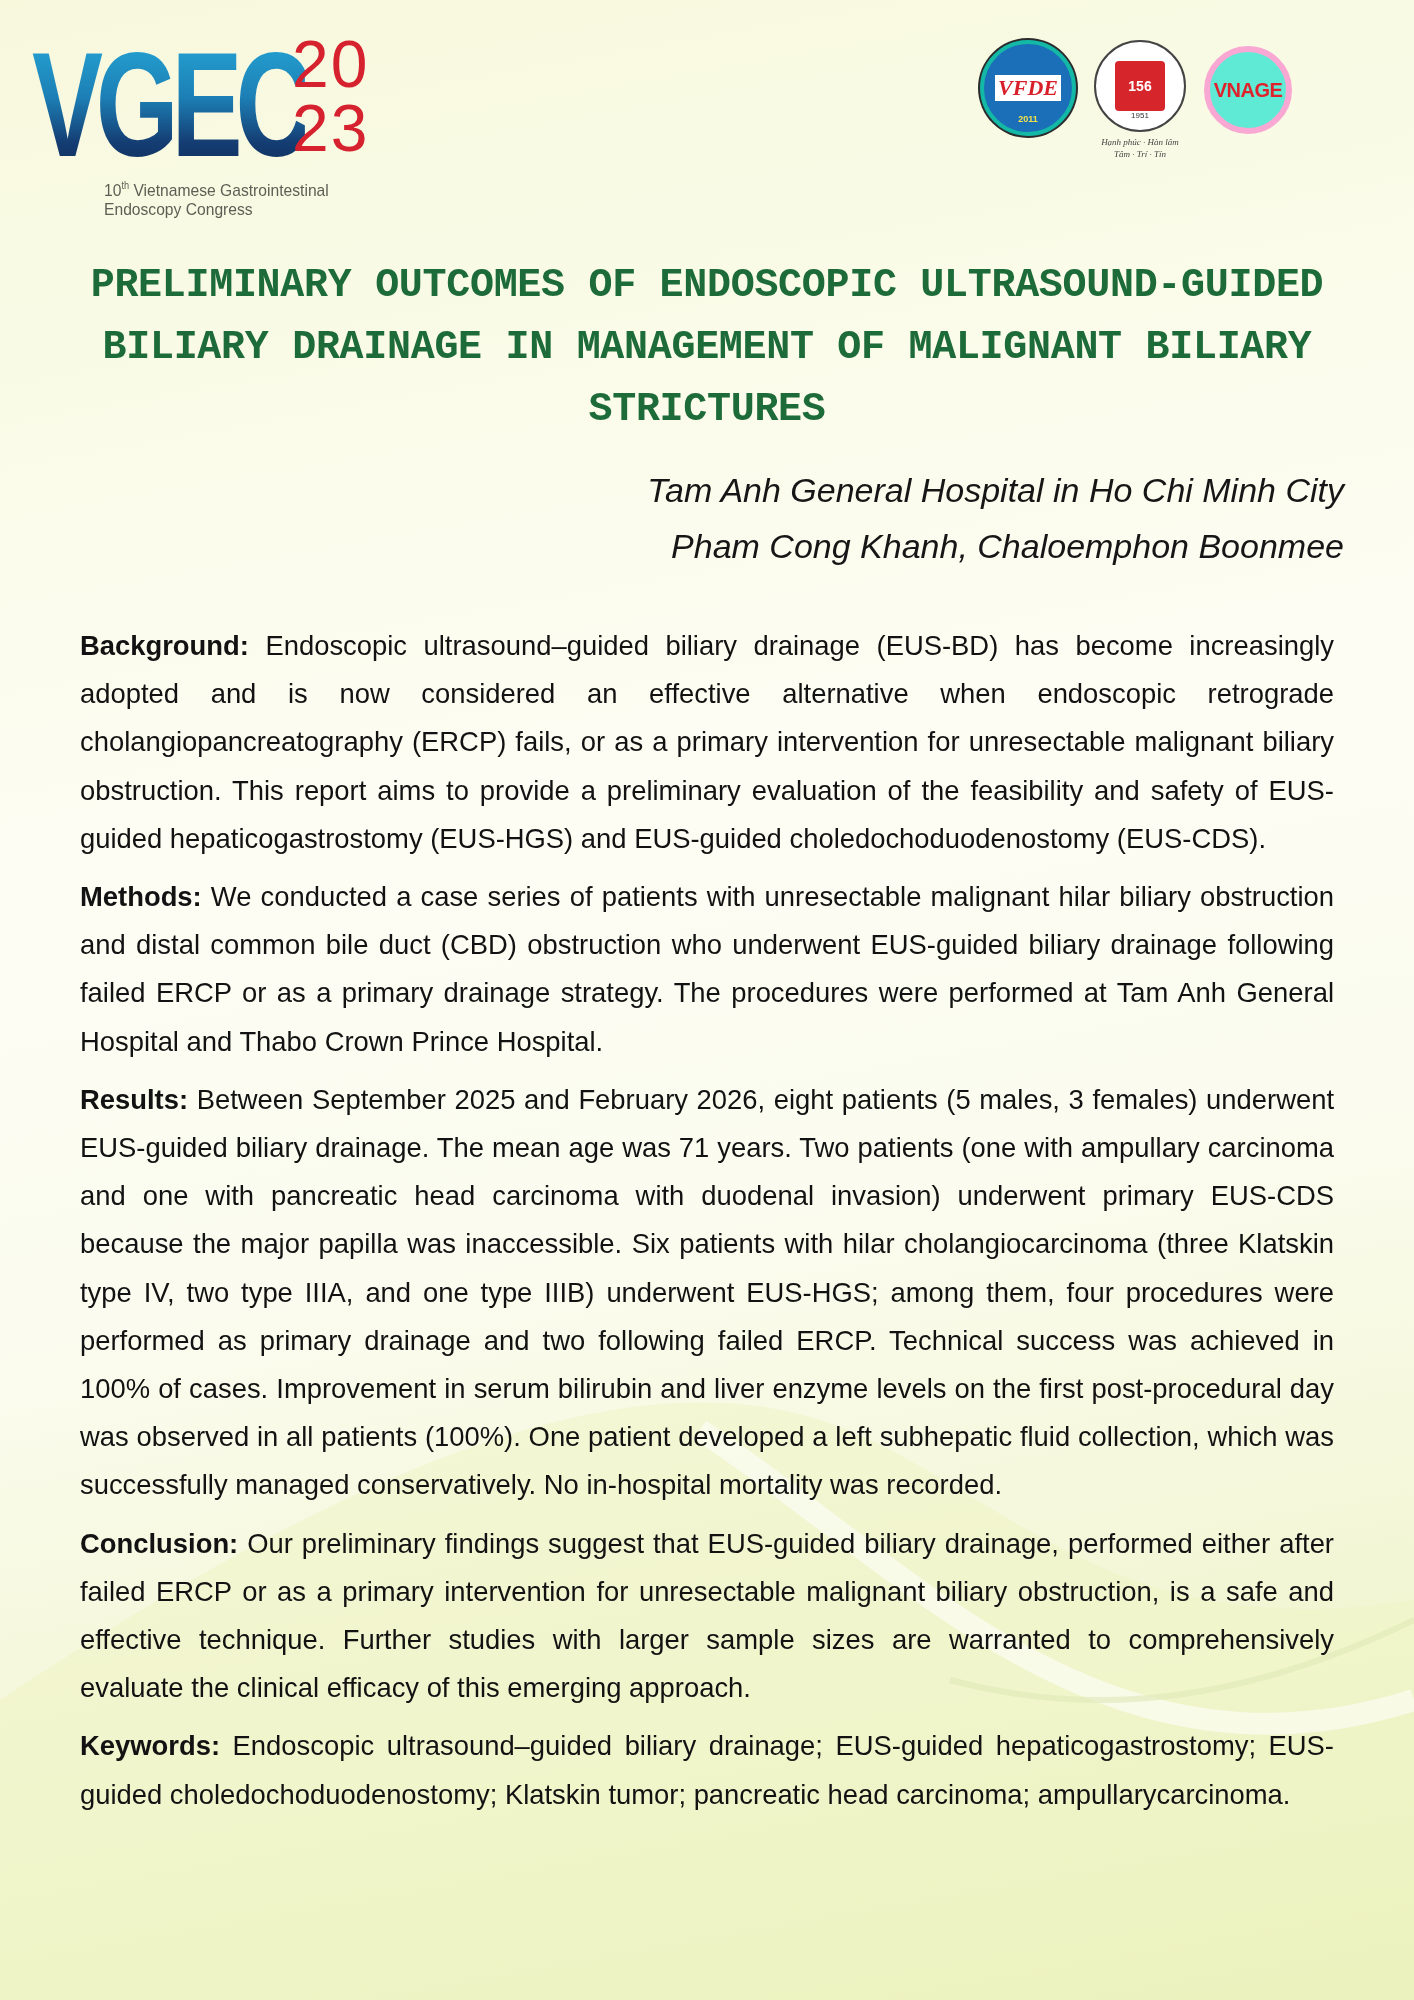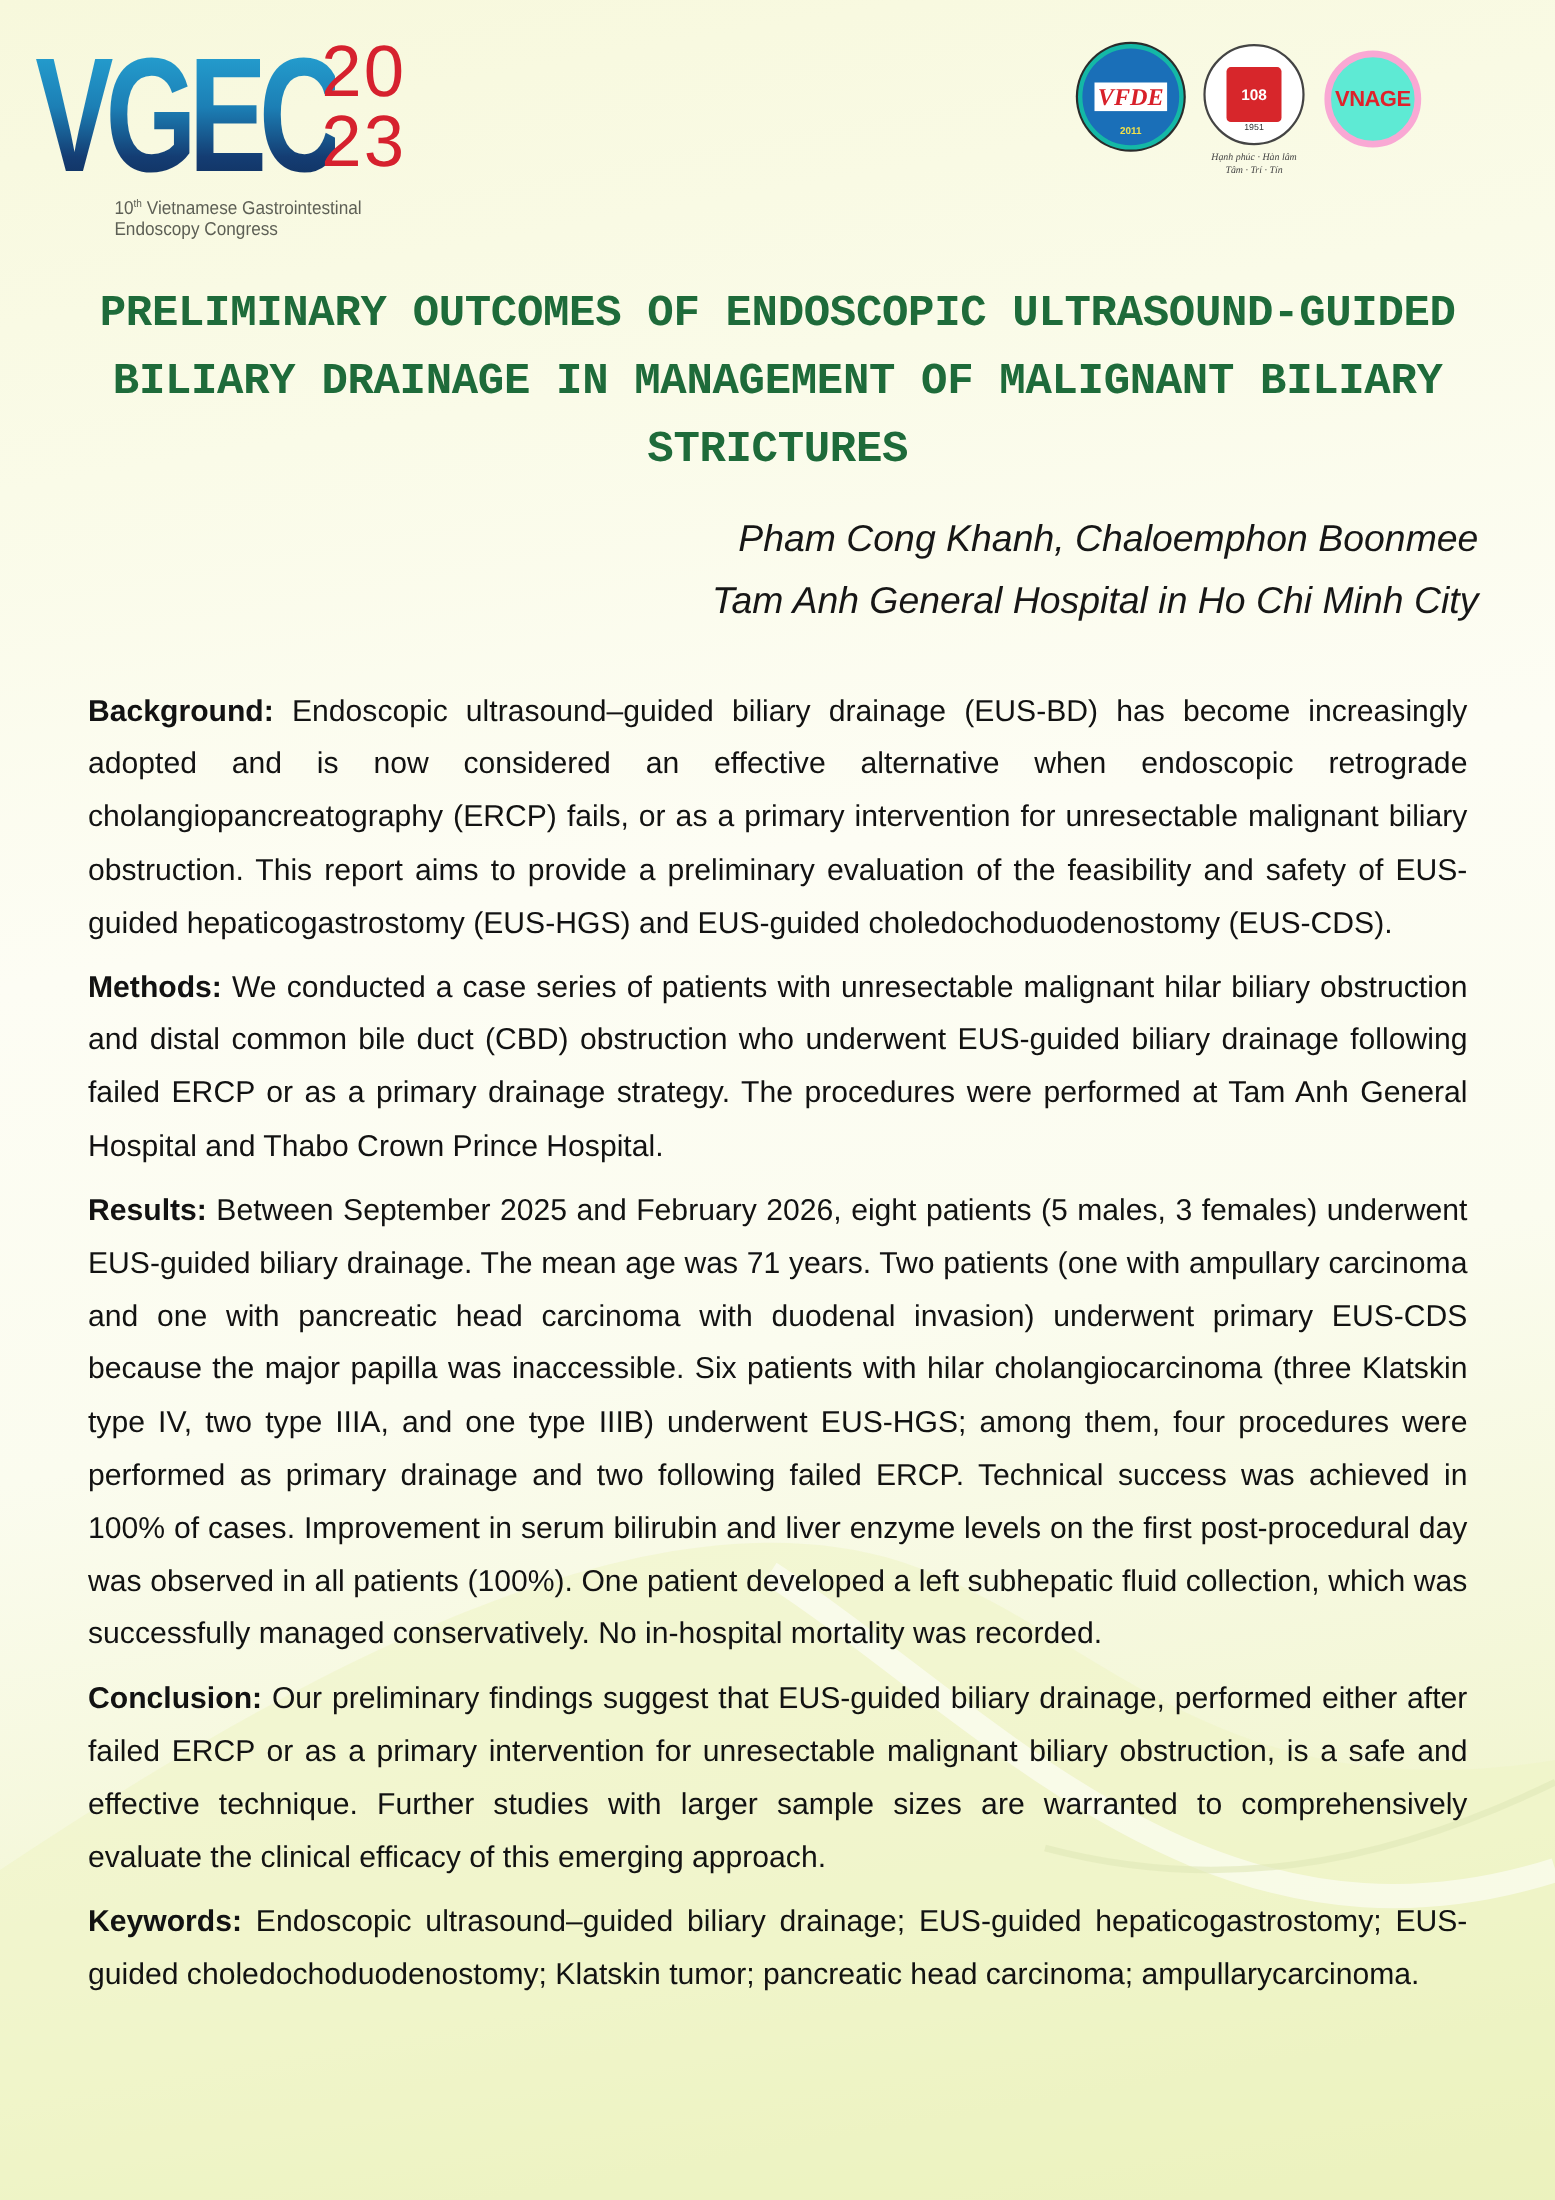--- a/index.html
+++ b/index.html
@@ -89,40 +89,40 @@
   </div>
 
   <div class="partner-logos">
     <div class="badge badge-vfde">
       <span class="badge-text">VFDE</span>
       <span class="badge-year">2011</span>
     </div>
     <div class="col-108">
       <div class="badge badge-108">
         <div class="cross">
-          <span class="num">108</span>
+          <span class="num">156</span>
         </div>
         <span class="badge-year">1951</span>
       </div>
       <div class="motto">
         <div>Hạnh phúc · Hàn lâm</div>
         <div>Tâm · Trí · Tín</div>
       </div>
     </div>
     <div class="badge badge-vnage">
       <span class="badge-text">VNAGE</span>
     </div>
   </div>
 </div>
 
 <h1 class="title" style="margin:0;">PRELIMINARY OUTCOMES OF ENDOSCOPIC ULTRASOUND-GUIDED BILIARY DRAINAGE IN MANAGEMENT OF MALIGNANT BILIARY STRICTURES</h1>
 
 <div class="authors">
+  <div>Tam Anh General Hospital in Ho Chi Minh City</div>
   <div>Pham Cong Khanh, Chaloemphon Boonmee</div>
-  <div>Tam Anh General Hospital in Ho Chi Minh City</div>
 </div>
 
 <div class="abstract">
   <p><span class="label">Background:</span><span> Endoscopic ultrasound–guided biliary drainage (EUS-BD) has become increasingly adopted and is now considered an effective alternative when endoscopic retrograde cholangiopancreatography (ERCP) fails, or as a primary intervention for unresectable malignant biliary obstruction. This report aims to provide a preliminary evaluation of the feasibility and safety of EUS-guided hepaticogastrostomy (EUS-HGS) and EUS-guided choledochoduodenostomy (EUS-CDS).</span></p>
   <p><span class="label">Methods:</span><span> We conducted a case series of patients with unresectable malignant hilar biliary obstruction and distal common bile duct (CBD) obstruction who underwent EUS-guided biliary drainage following failed ERCP or as a primary drainage strategy. The procedures were performed at Tam Anh General Hospital and Thabo Crown Prince Hospital.</span></p>
   <p><span class="label">Results:</span><span> Between September 2025 and February 2026, eight patients (5 males, 3 females) underwent EUS-guided biliary drainage. The mean age was 71 years. Two patients (one with ampullary carcinoma and one with pancreatic head carcinoma with duodenal invasion) underwent primary EUS-CDS because the major papilla was inaccessible. Six patients with hilar cholangiocarcinoma (three Klatskin type IV, two type IIIA, and one type IIIB) underwent EUS-HGS; among them, four procedures were performed as primary drainage and two following failed ERCP. Technical success was achieved in 100% of cases. Improvement in serum bilirubin and liver enzyme levels on the first post-procedural day was observed in all patients (100%). One patient developed a left subhepatic fluid collection, which was successfully managed conservatively. No in-hospital mortality was recorded.</span></p>
   <p><span class="label">Conclusion:</span><span> Our preliminary findings suggest that EUS-guided biliary drainage, performed either after failed ERCP or as a primary intervention for unresectable malignant biliary obstruction, is a safe and effective technique. Further studies with larger sample sizes are warranted to comprehensively evaluate the clinical efficacy of this emerging approach.</span></p>
   <p><span class="label">Keywords:</span><span> Endoscopic ultrasound–guided biliary drainage; EUS-guided hepaticogastrostomy; EUS-guided choledochoduodenostomy; Klatskin tumor; pancreatic head carcinoma; ampullarycarcinoma.</span></p>
 </div>
 

